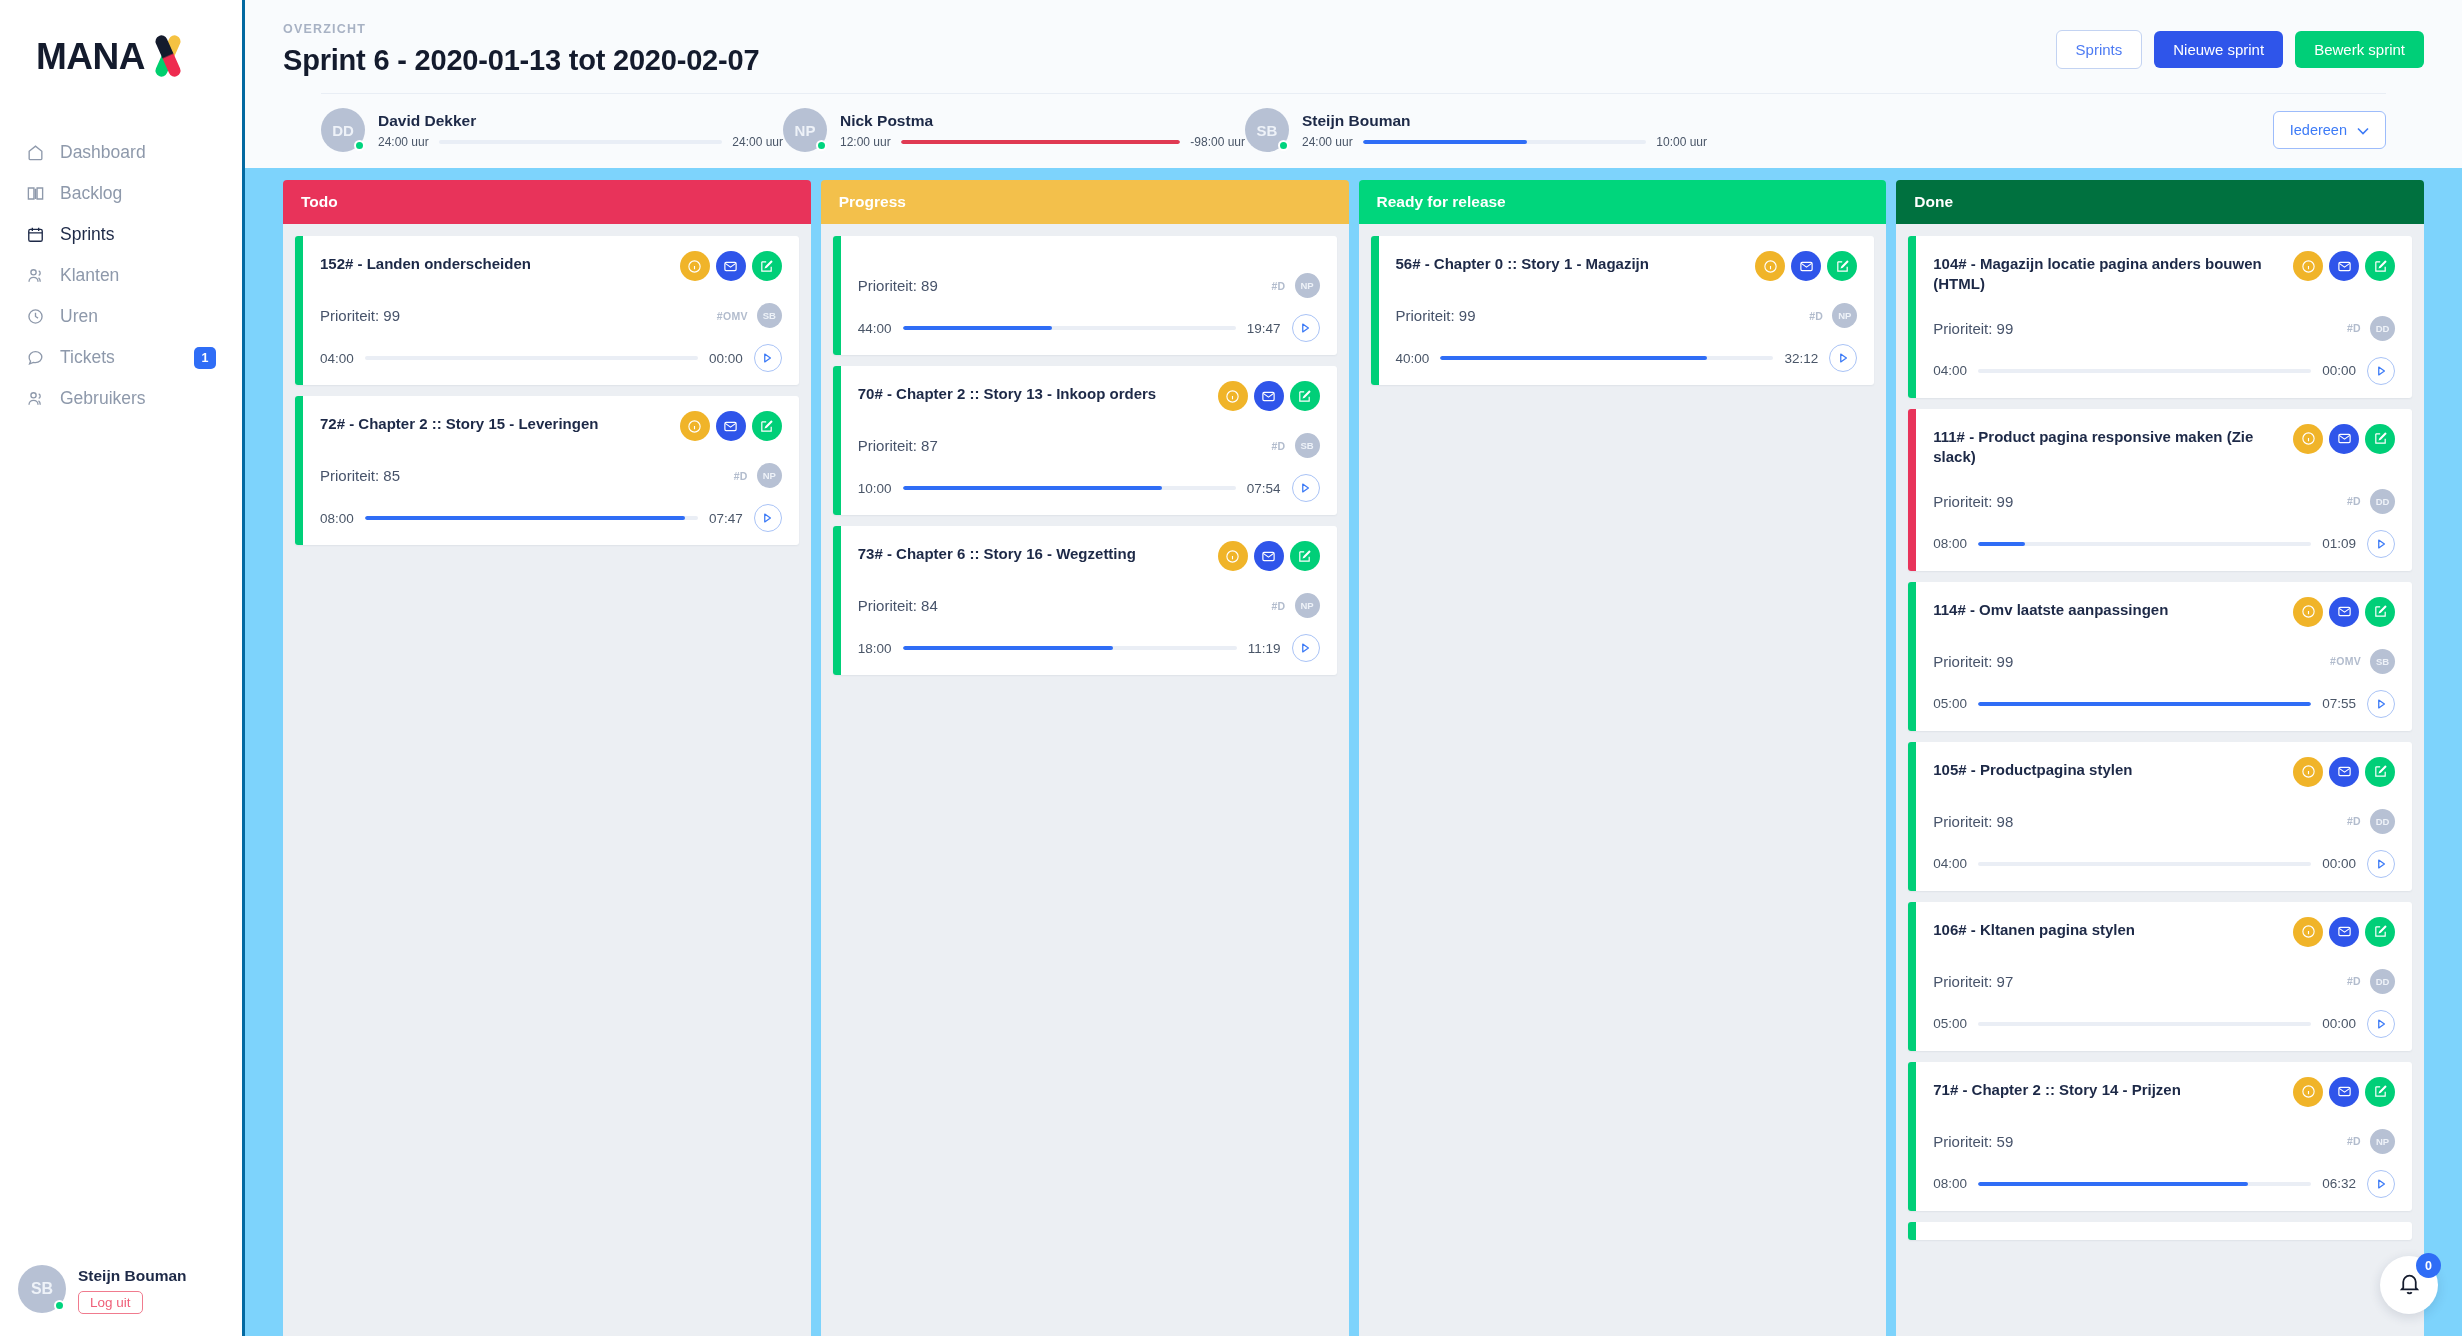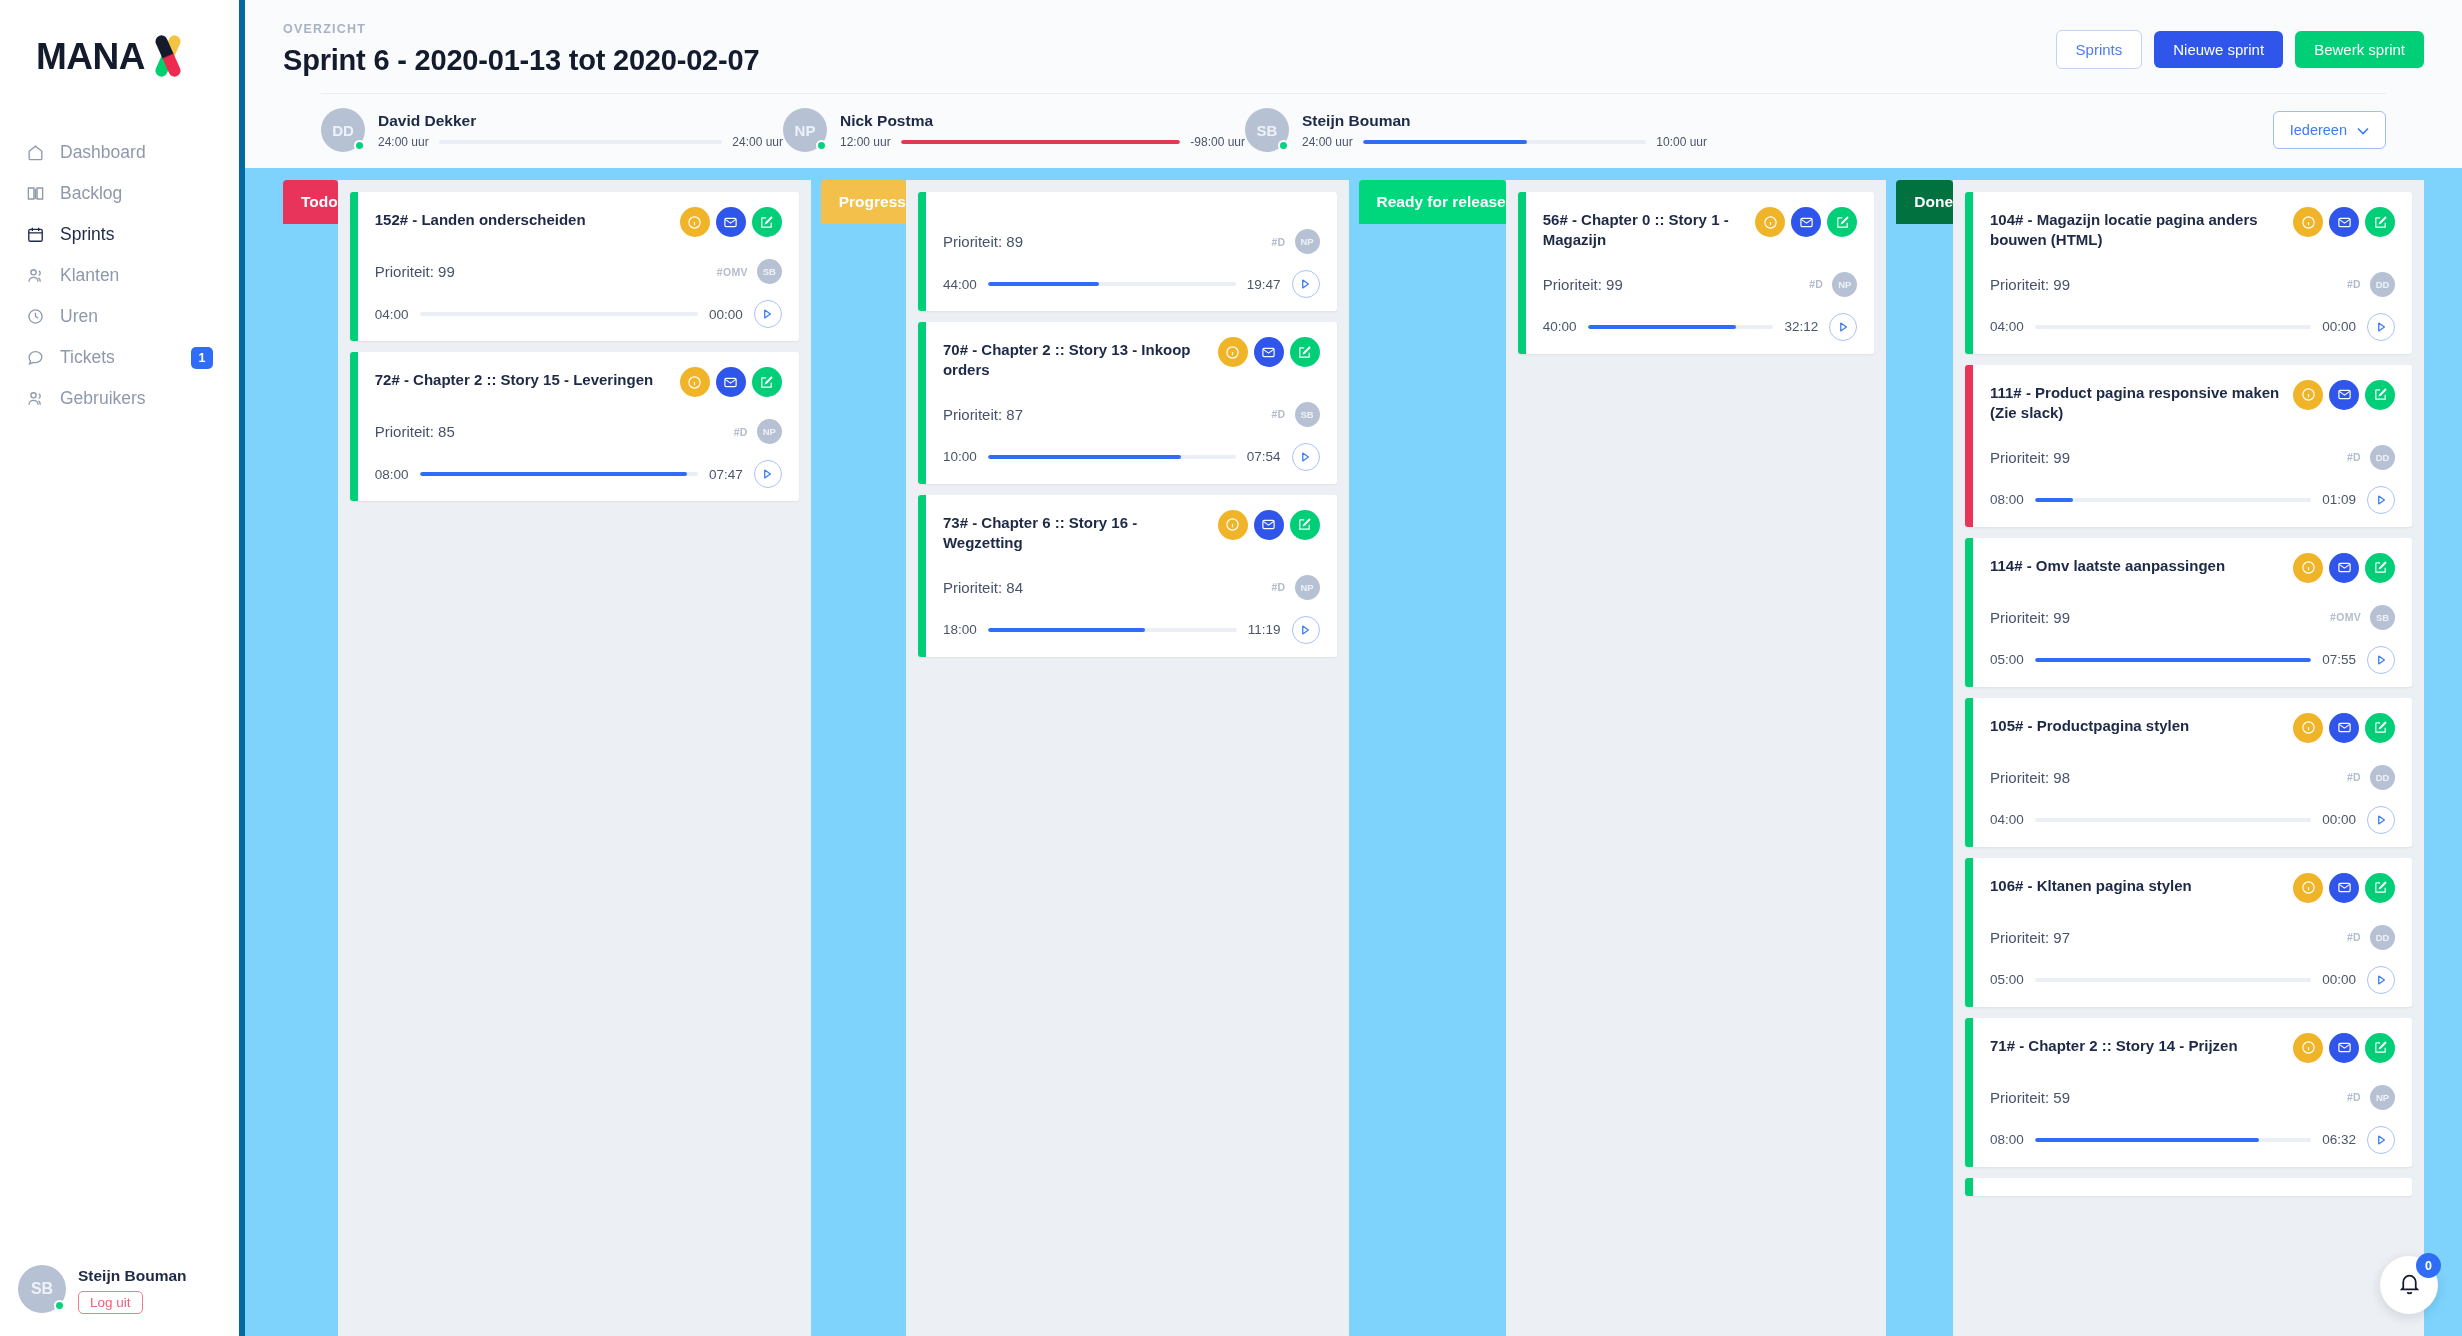--- a/index.html
+++ b/index.html
@@ -8,21 +8,21 @@
     font-family: "Liberation Sans", sans-serif;
     background: #f7f9fc;
     overflow: hidden;
   }
   .app { display: flex; width: 2462px; height: 1336px; }
 
   
   .sidebar {
     width: 245px; min-width: 245px; height: 100%;
     background: #ffffff;
-    border-right: 6px solid #0369a1;
+    border-right: 3px solid #0369a1;
     display: flex; flex-direction: column;
     position: relative;
   }
   .logo-wrap { padding: 34px 0 0 36px; height: 110px; }
   .logo { display: flex; align-items: center; }
   .logo-text {
     font-size: 37px; font-weight: 800; letter-spacing: -0.5px;
     color: #141b2d; line-height: 1;
   }
   .logo-x { position: relative; width: 44px; height: 44px; margin-left: 1px; }
@@ -117,21 +117,21 @@
   .fill.blue { background: #2f6df6; }
   .fill.red { background: #e03a53; height: 4px; }
   .everyone-btn {
     border: 1px solid #9dbcfb; color: #3d7bf7; background: #fff;
     border-radius: 6px; padding: 10px 16px; font-size: 14.5px;
     display: flex; align-items: center; gap: 10px; cursor: pointer; font-family: inherit;
   }
 
   
   .board { display: flex; gap: 10px; padding: 12px 38px 0 38px; flex: 1; overflow: hidden; }
-  .col { flex: 1; display: flex; flex-direction: row; min-width: 0; }
+  .col { flex: 1; display: flex; flex-direction: column; min-width: 0; }
   .col-head {
     height: 44px; border-radius: 4px 4px 0 0;
     display: flex; align-items: center; padding-left: 18px;
     color: #fff; font-size: 15.5px; font-weight: 600;
   }
   .col-body {
     flex: 1; background: #eceff3; padding: 12px;
     overflow: hidden; display: flex; flex-direction: column; gap: 11px;
   }
 

